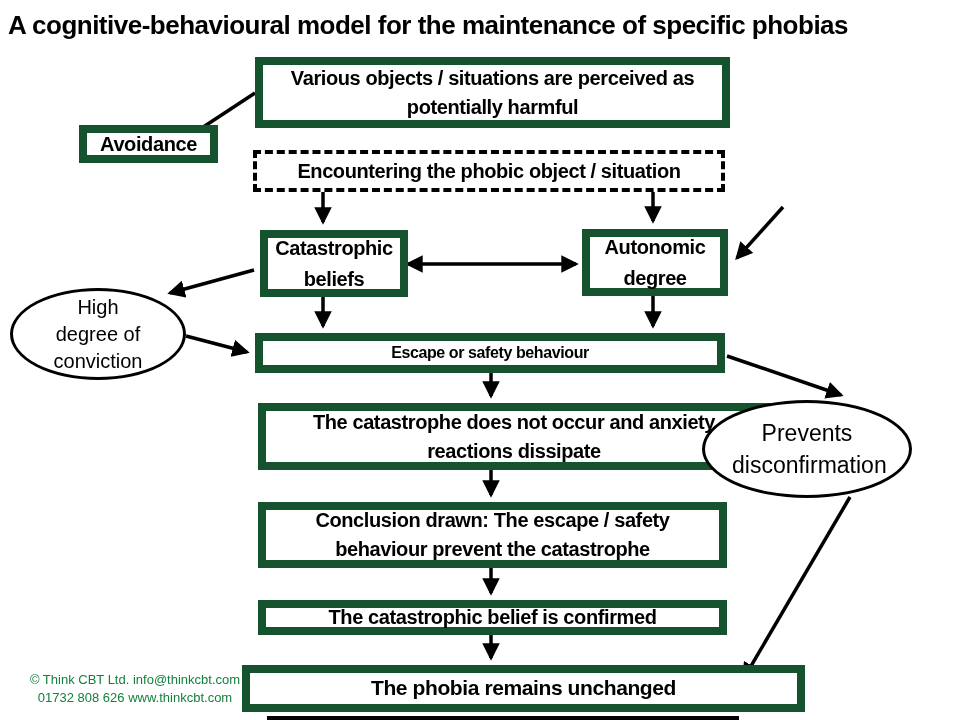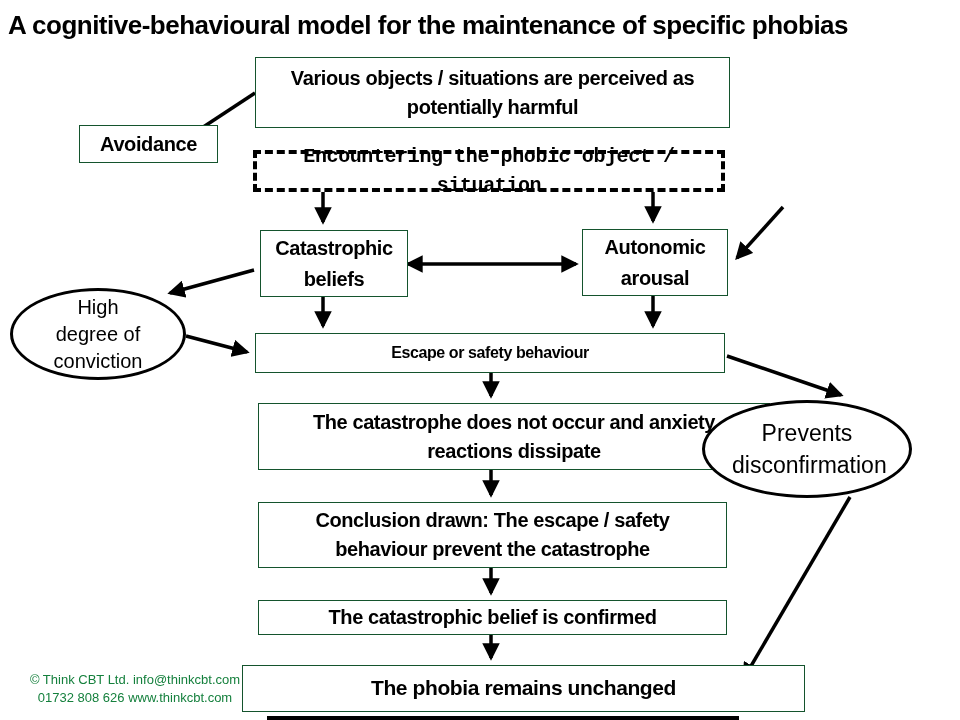--- a/index.html
+++ b/index.html
@@ -6,22 +6,22 @@
   #stage{
     position:relative;width:960px;height:720px;background:#ffffff;
     font-family:"Liberation Sans",sans-serif;color:#000;overflow:hidden;
   }
   #arrows{position:absolute;left:0;top:0;width:960px;height:720px;z-index:1;}
   .node{
     position:absolute;z-index:2;background:#fff;display:flex;
     align-items:center;justify-content:center;text-align:center;
     box-sizing:border-box;line-height:1.45;
   }
-  .rect-solid{border:1px solid #14532d;text-align:center;}
-  .rect-dashed{border:4px dashed #000;font-family:Liberation Mono, monospace;}
+  .rect-solid{border:8px solid #14532d;text-align:center;}
+  .rect-dashed{border:4px dashed #000;}
   .ellipse{border:3px solid #000;border-radius:50%;}
   .bold-label{font-weight:bold;letter-spacing:-0.4px;}
   .node .lbl{display:block;}
   #page-title{
     position:absolute;left:8px;top:10px;width:944px;z-index:2;
     font-weight:bold;font-size:26px;letter-spacing:-0.5px;white-space:nowrap;
   }
   #node-various{left:255px;top:57px;width:475px;height:71px;font-size:20px;}
   #node-various .lbl{max-width:460px;}
   #node-avoidance{left:33px;top:125px;width:139px;height:38px;font-size:20px;margin-left:46px;}
@@ -92,21 +92,21 @@
   <div class="node rect-dashed bold-label" id="node-encountering">
     <span class="lbl">Encountering the phobic object / situation</span>
   </div>
 
 
   <div class="node rect-solid bold-label" id="node-catastrophic">
     <span class="lbl">Catastrophic beliefs</span>
   </div>
 
   <div class="node rect-solid bold-label" id="node-autonomic">
-    <span class="lbl">Autonomic arousal</span>
+    <span class="lbl">Autonomic degree</span>
   </div>
 
   <div class="node ellipse" id="node-conviction">
     <span class="lbl">High degree of conviction</span>
   </div>
 
   <div class="node rect-solid bold-label" id="node-escape">
     <span class="lbl">Escape or safety behaviour</span>
   </div>
 

